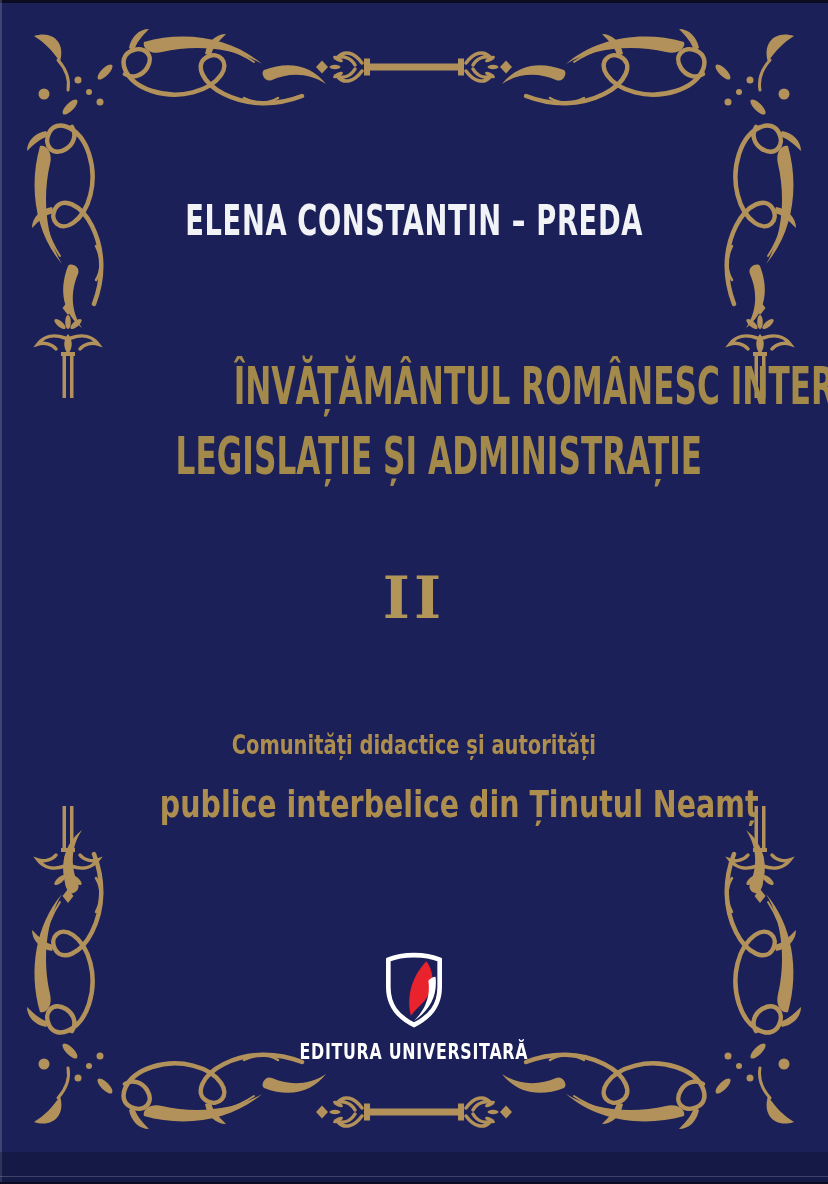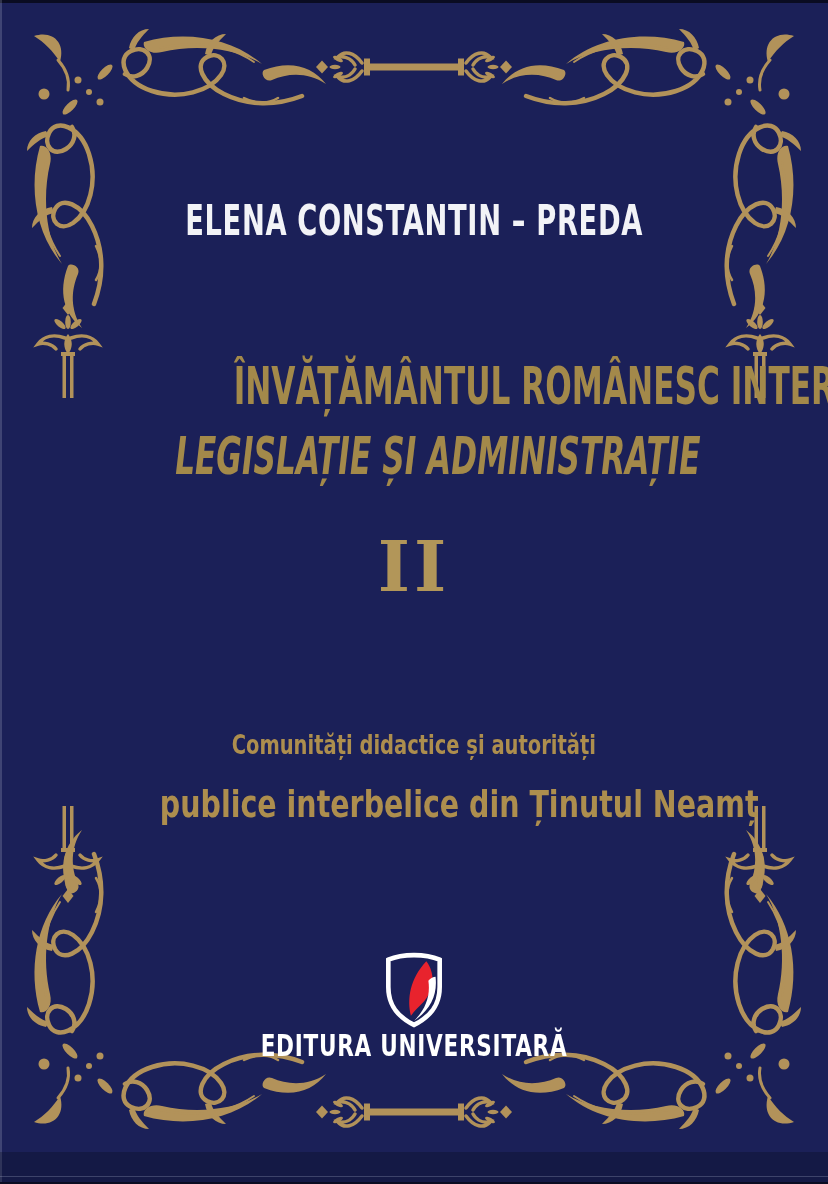--- a/index.html
+++ b/index.html
@@ -26,33 +26,33 @@
   .orn .st{stroke:var(--ornament-gold);fill:none;stroke-linecap:round;}
   .orn .fl{fill:var(--ornament-gold);stroke:none;}
 
   .textline{position:absolute;left:0;width:828px;text-align:center;white-space:nowrap;}
   .squeeze{display:inline-block;transform-origin:50% 50%;}
 
   .author{top:196px;color:var(--author-white);font-size:42px;font-weight:bold;letter-spacing:1px;}
   .author .squeeze{transform:scaleX(0.65);}
 
   .title1{top:356px;color:var(--title-gold);font-size:52px;font-weight:bold;}
-  .title2{top:426px;color:var(--title-gold);font-size:52px;font-weight:bold;font-style:italic;}
+  .title2{top:426px;color:var(--title-gold);font-size:52px;font-weight:bold;}
   .title1 .squeeze,.title2 .squeeze{transform:scaleX(0.60);}
 
-  .volume{top:526px;color:var(--volume-gold);font-size:69px;font-weight:bold;
+  .volume{top:564px;color:var(--volume-gold);font-size:58px;font-weight:bold;
           font-family:"DejaVu Serif","Liberation Serif",serif;letter-spacing:4px;}
 
   .sub1{top:730px;color:var(--subtitle-gold);font-size:26px;font-weight:bold;}
   .sub2{top:782px;color:var(--subtitle-gold);font-size:38px;font-weight:bold;margin-left:45px;}
   .sub1 .squeeze,.sub2 .squeeze{transform:scaleX(0.75);}
 
   .logo-block{position:absolute;left:0;top:952px;width:828px;text-align:center;}
   .logo-shield{display:block;margin:0 auto;}
-  .publisher{margin-top:0;color:var(--publisher-white);font-size:30px;font-weight:bold;
+  .publisher{margin-top:11px;color:var(--publisher-white);font-size:22px;font-weight:bold;
              letter-spacing:1px;white-space:nowrap;}
   .publisher .squeeze{transform:scaleX(0.72);}
 
   
   .edge-top{position:absolute;left:0;top:0;width:100%;height:3px;background:#0a0c22;}
   .edge-left{position:absolute;left:0;top:0;bottom:0;width:2px;background:rgba(190,195,220,0.22);}
   .edge-bottom-strip{position:absolute;left:0;top:1152px;width:100%;height:32px;background:rgba(4,6,22,0.28);}
   .edge-bottom-line{position:absolute;left:0;top:1176px;width:100%;height:1px;background:rgba(170,175,205,0.28);}
   .edge-bottom{position:absolute;left:0;bottom:0;width:100%;height:2px;background:#0a0c22;}
 </style>

